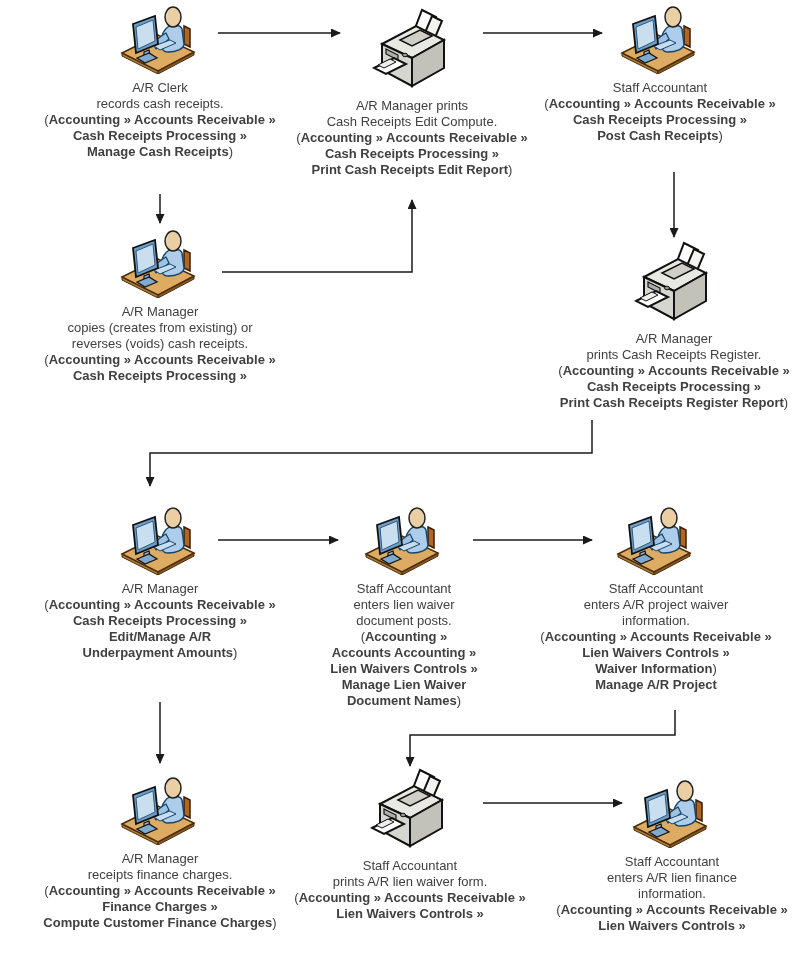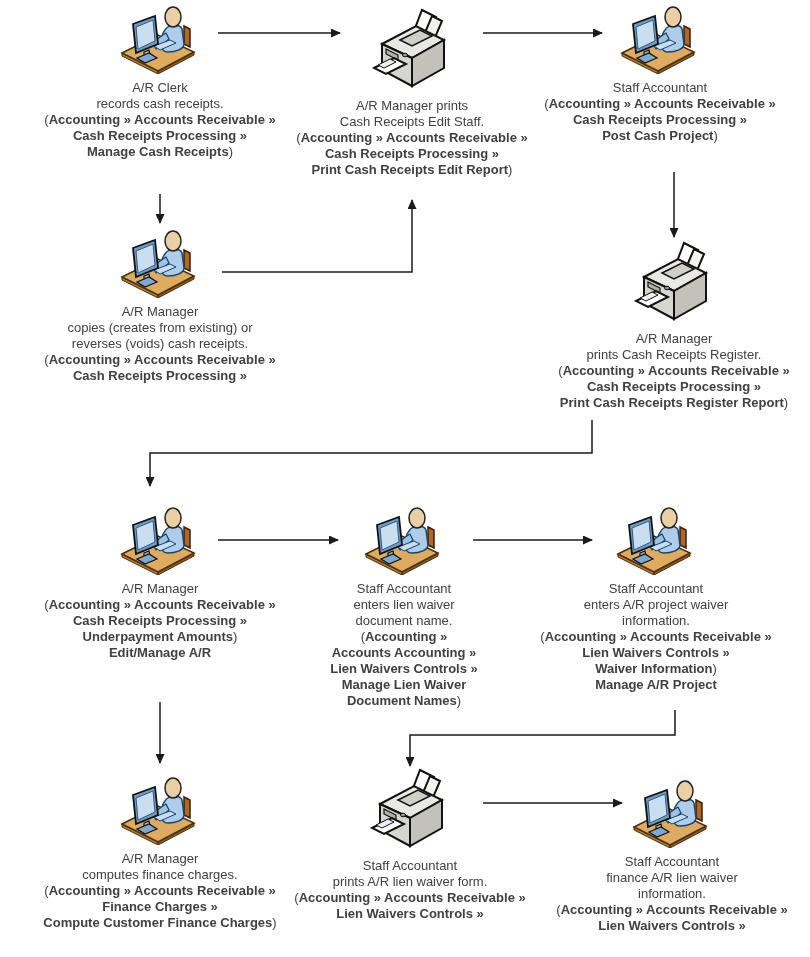--- a/index.html
+++ b/index.html
@@ -92,21 +92,21 @@
     <polygon points="10,36 40,50 40,78 10,62" fill="#D6D6D0" stroke="#111111" stroke-width="2"></polygon>
     <polygon points="40,50 72,32 72,60 40,78" fill="#C2C2BB" stroke="#111111" stroke-width="2"></polygon>
     <polygon points="14,41 26,47 26,52 14,46" fill="#AFAFA8" stroke="#111111" stroke-width="1.2"></polygon>
     <ellipse cx="33" cy="47" rx="2.5" ry="1.8" fill="#9a9a94" stroke="#111111" stroke-width="1"></ellipse>
     <polygon points="2,60 22,50 34,56 14,66" fill="#ffffff" stroke="#111111" stroke-width="2"></polygon>
     <polygon points="6,57 18,51 24,54 12,60" fill="#eeeeee" stroke="#111111" stroke-width="1"></polygon>
   </svg>
 </div>
     <div class="caption">
         <div class="cap-line"><span>A/R Manager prints</span></div>
-        <div class="cap-line"><span>Cash Receipts Edit Staff.</span></div>
+        <div class="cap-line"><span>Cash Receipts Edit Compute.</span></div>
         <div class="cap-line"><span>(</span><span class="b">Accounting » Accounts Receivable »</span></div>
         <div class="cap-line"><span class="b">Cash Receipts Processing »</span></div>
         <div class="cap-line"><span class="b">Print Cash Receipts Edit Report</span><span>)</span></div>
       </div>
   </div>
   <div class="node n2">
     <div class="icon-slot">
   <svg viewBox="0 0 80 72" width="80" height="72" aria-hidden="true">
     <polygon points="2,51 38,69 38,72 2,54" fill="#B07B36" stroke="#4a2c08" stroke-width="1"></polygon>
     <polygon points="38,69 74,50 74,53 38,72" fill="#8a5a22" stroke="#4a2c08" stroke-width="1"></polygon>
@@ -119,21 +119,21 @@
     <polygon points="13,22 35,14 38,42 16,51" fill="#6E9CC4" stroke="#111111" stroke-width="1.8"></polygon>
     <polygon points="16,25 33,18 35,39 18,47" fill="#C9DFF0" stroke="#2c5b82" stroke-width="1"></polygon>
     <polygon points="24,50 29,48 31,57 24,59" fill="#8FB4D6" stroke="#111111" stroke-width="1.2"></polygon>
     <polygon points="17,56 29,51 37,56 25,61" fill="#7FA9CE" stroke="#111111" stroke-width="1.2"></polygon>
   </svg>
 </div>
     <div class="caption">
         <div class="cap-line"><span>Staff Accountant</span></div>
         <div class="cap-line"><span>(</span><span class="b">Accounting » Accounts Receivable »</span></div>
         <div class="cap-line"><span class="b">Cash Receipts Processing »</span></div>
-        <div class="cap-line"><span class="b">Post Cash Project</span><span>)</span></div>
+        <div class="cap-line"><span class="b">Post Cash Receipts</span><span>)</span></div>
       </div>
   </div>
   <div class="node n3">
     <div class="icon-slot">
   <svg viewBox="0 0 80 72" width="80" height="72" aria-hidden="true">
     <polygon points="2,51 38,69 38,72 2,54" fill="#B07B36" stroke="#4a2c08" stroke-width="1"></polygon>
     <polygon points="38,69 74,50 74,53 38,72" fill="#8a5a22" stroke="#4a2c08" stroke-width="1"></polygon>
     <polygon points="2,51 38,33 74,50 38,69" fill="#DDAB62" stroke="#4a2c08" stroke-width="1.5"></polygon>
     <polygon points="64,24 70,27 70,45 64,42" fill="#B5651D" stroke="#36200a" stroke-width="1.5"></polygon>
     <path d="M45,28 C48,22 60,22 62,27 L64,42 C64,47 56,50 48,50 C42,50 40,44 41,38 C42,33 43,30 45,28 Z" fill="#ADCDEA" stroke="#17456b" stroke-width="1.5"></path>
@@ -191,22 +191,22 @@
     <polygon points="13,22 35,14 38,42 16,51" fill="#6E9CC4" stroke="#111111" stroke-width="1.8"></polygon>
     <polygon points="16,25 33,18 35,39 18,47" fill="#C9DFF0" stroke="#2c5b82" stroke-width="1"></polygon>
     <polygon points="24,50 29,48 31,57 24,59" fill="#8FB4D6" stroke="#111111" stroke-width="1.2"></polygon>
     <polygon points="17,56 29,51 37,56 25,61" fill="#7FA9CE" stroke="#111111" stroke-width="1.2"></polygon>
   </svg>
 </div>
     <div class="caption">
         <div class="cap-line"><span>A/R Manager</span></div>
         <div class="cap-line"><span>(</span><span class="b">Accounting » Accounts Receivable »</span></div>
         <div class="cap-line"><span class="b">Cash Receipts Processing »</span></div>
+        <div class="cap-line"><span class="b">Edit/Manage A/R</span></div>
         <div class="cap-line"><span class="b">Underpayment Amounts</span><span>)</span></div>
-        <div class="cap-line"><span class="b">Edit/Manage A/R</span></div>
       </div>
   </div>
   <div class="node n6">
     <div class="icon-slot">
   <svg viewBox="0 0 80 72" width="80" height="72" aria-hidden="true">
     <polygon points="2,51 38,69 38,72 2,54" fill="#B07B36" stroke="#4a2c08" stroke-width="1"></polygon>
     <polygon points="38,69 74,50 74,53 38,72" fill="#8a5a22" stroke="#4a2c08" stroke-width="1"></polygon>
     <polygon points="2,51 38,33 74,50 38,69" fill="#DDAB62" stroke="#4a2c08" stroke-width="1.5"></polygon>
     <polygon points="64,24 70,27 70,45 64,42" fill="#B5651D" stroke="#36200a" stroke-width="1.5"></polygon>
     <path d="M45,28 C48,22 60,22 62,27 L64,42 C64,47 56,50 48,50 C42,50 40,44 41,38 C42,33 43,30 45,28 Z" fill="#ADCDEA" stroke="#17456b" stroke-width="1.5"></path>
@@ -215,21 +215,21 @@
     <ellipse cx="53" cy="15" rx="8" ry="10" fill="#EBCFA4" stroke="#222222" stroke-width="1.5"></ellipse>
     <polygon points="13,22 35,14 38,42 16,51" fill="#6E9CC4" stroke="#111111" stroke-width="1.8"></polygon>
     <polygon points="16,25 33,18 35,39 18,47" fill="#C9DFF0" stroke="#2c5b82" stroke-width="1"></polygon>
     <polygon points="24,50 29,48 31,57 24,59" fill="#8FB4D6" stroke="#111111" stroke-width="1.2"></polygon>
     <polygon points="17,56 29,51 37,56 25,61" fill="#7FA9CE" stroke="#111111" stroke-width="1.2"></polygon>
   </svg>
 </div>
     <div class="caption">
         <div class="cap-line"><span>Staff Accountant</span></div>
         <div class="cap-line"><span>enters lien waiver</span></div>
-        <div class="cap-line"><span>document name.</span></div>
+        <div class="cap-line"><span>document posts.</span></div>
         <div class="cap-line"><span>(</span><span class="b">Accounting »</span></div>
         <div class="cap-line"><span class="b">Accounts Accounting »</span></div>
         <div class="cap-line"><span class="b">Lien Waivers Controls »</span></div>
         <div class="cap-line"><span class="b">Manage Lien Waiver</span></div>
         <div class="cap-line"><span class="b">Document Names</span><span>)</span></div>
       </div>
   </div>
   <div class="node n7">
     <div class="icon-slot">
   <svg viewBox="0 0 80 72" width="80" height="72" aria-hidden="true">
@@ -269,21 +269,21 @@
     <polygon points="34,44 50,38 56,41 40,48" fill="#C8DDF0" stroke="#17456b" stroke-width="1"></polygon>
     <ellipse cx="53" cy="15" rx="8" ry="10" fill="#EBCFA4" stroke="#222222" stroke-width="1.5"></ellipse>
     <polygon points="13,22 35,14 38,42 16,51" fill="#6E9CC4" stroke="#111111" stroke-width="1.8"></polygon>
     <polygon points="16,25 33,18 35,39 18,47" fill="#C9DFF0" stroke="#2c5b82" stroke-width="1"></polygon>
     <polygon points="24,50 29,48 31,57 24,59" fill="#8FB4D6" stroke="#111111" stroke-width="1.2"></polygon>
     <polygon points="17,56 29,51 37,56 25,61" fill="#7FA9CE" stroke="#111111" stroke-width="1.2"></polygon>
   </svg>
 </div>
     <div class="caption">
         <div class="cap-line"><span>A/R Manager</span></div>
-        <div class="cap-line"><span>computes finance charges.</span></div>
+        <div class="cap-line"><span>receipts finance charges.</span></div>
         <div class="cap-line"><span>(</span><span class="b">Accounting » Accounts Receivable »</span></div>
         <div class="cap-line"><span class="b">Finance Charges »</span></div>
         <div class="cap-line"><span class="b">Compute Customer Finance Charges</span><span>)</span></div>
       </div>
   </div>
   <div class="node n9">
     <div class="icon-slot">
   <svg viewBox="0 0 80 84" width="80" height="84" aria-hidden="true">
     <polygon points="50,2 64,9 55,30 42,23" fill="#ffffff" stroke="#111111" stroke-width="2"></polygon>
     <polygon points="60,8 70,13 62,32 52,27" fill="#f2f2ee" stroke="#111111" stroke-width="2"></polygon>
@@ -316,20 +316,20 @@
     <polygon points="34,44 50,38 56,41 40,48" fill="#C8DDF0" stroke="#17456b" stroke-width="1"></polygon>
     <ellipse cx="53" cy="15" rx="8" ry="10" fill="#EBCFA4" stroke="#222222" stroke-width="1.5"></ellipse>
     <polygon points="13,22 35,14 38,42 16,51" fill="#6E9CC4" stroke="#111111" stroke-width="1.8"></polygon>
     <polygon points="16,25 33,18 35,39 18,47" fill="#C9DFF0" stroke="#2c5b82" stroke-width="1"></polygon>
     <polygon points="24,50 29,48 31,57 24,59" fill="#8FB4D6" stroke="#111111" stroke-width="1.2"></polygon>
     <polygon points="17,56 29,51 37,56 25,61" fill="#7FA9CE" stroke="#111111" stroke-width="1.2"></polygon>
   </svg>
 </div>
     <div class="caption">
         <div class="cap-line"><span>Staff Accountant</span></div>
-        <div class="cap-line"><span>finance A/R lien waiver</span></div>
+        <div class="cap-line"><span>enters A/R lien finance</span></div>
         <div class="cap-line"><span>information.</span></div>
         <div class="cap-line"><span>(</span><span class="b">Accounting » Accounts Receivable »</span></div>
         <div class="cap-line"><span class="b">Lien Waivers Controls »</span></div>
       </div>
   </div>
 
 </div>
 
 </body></html>

